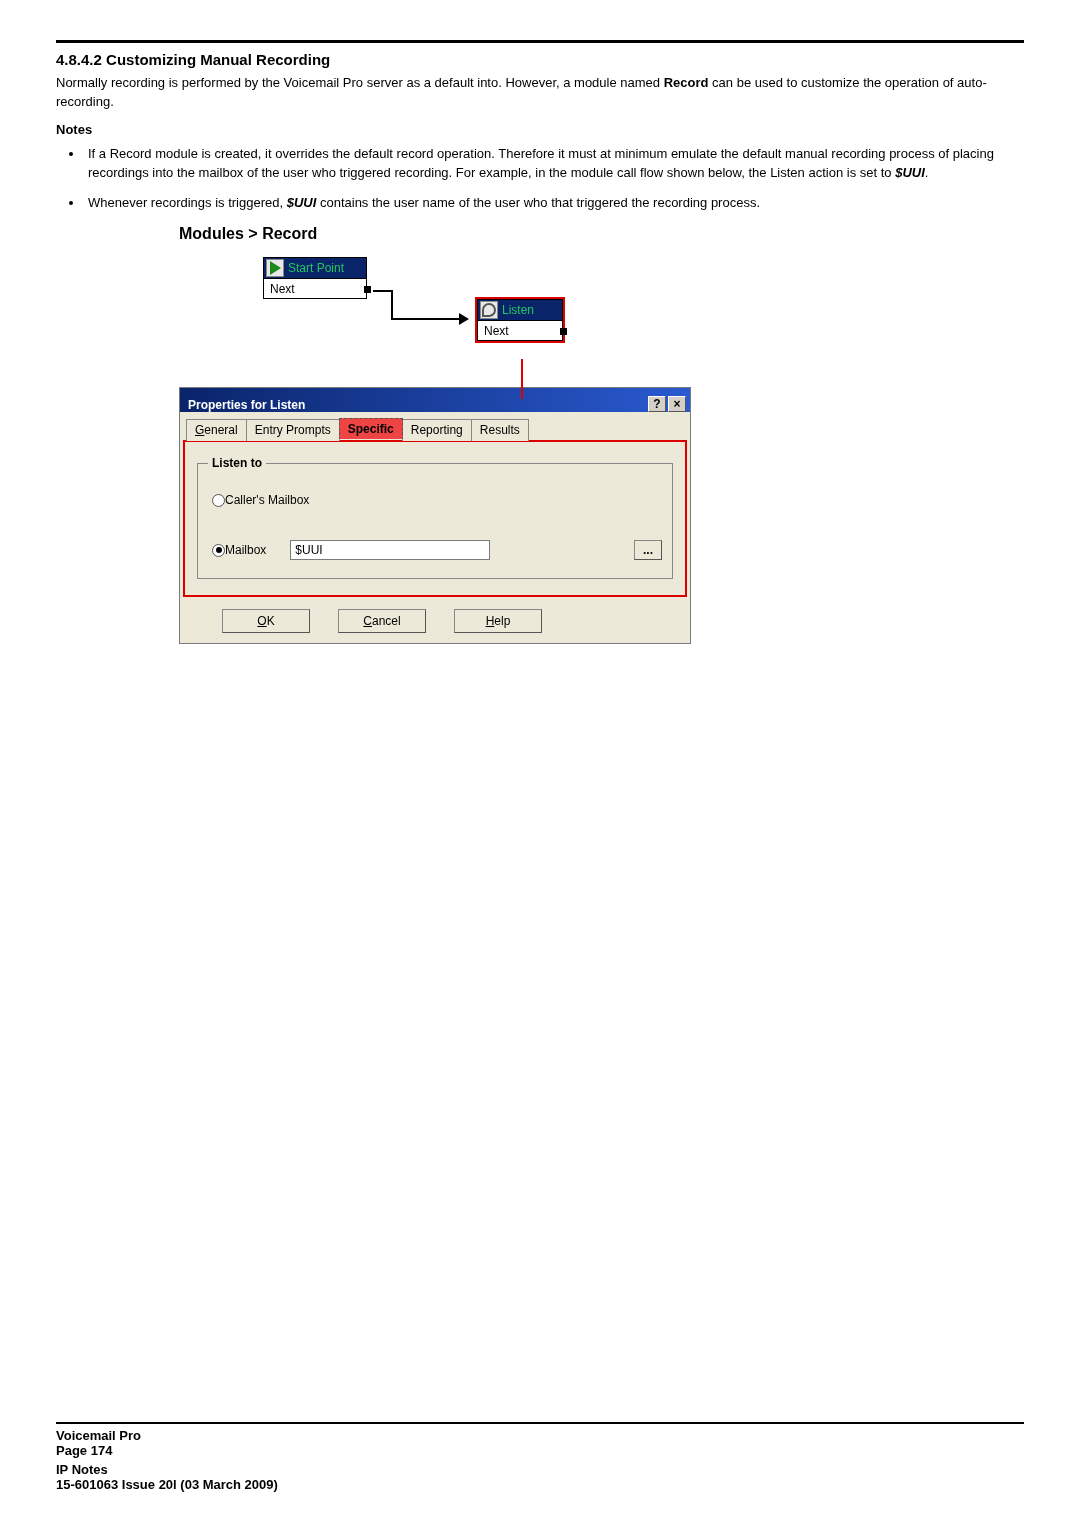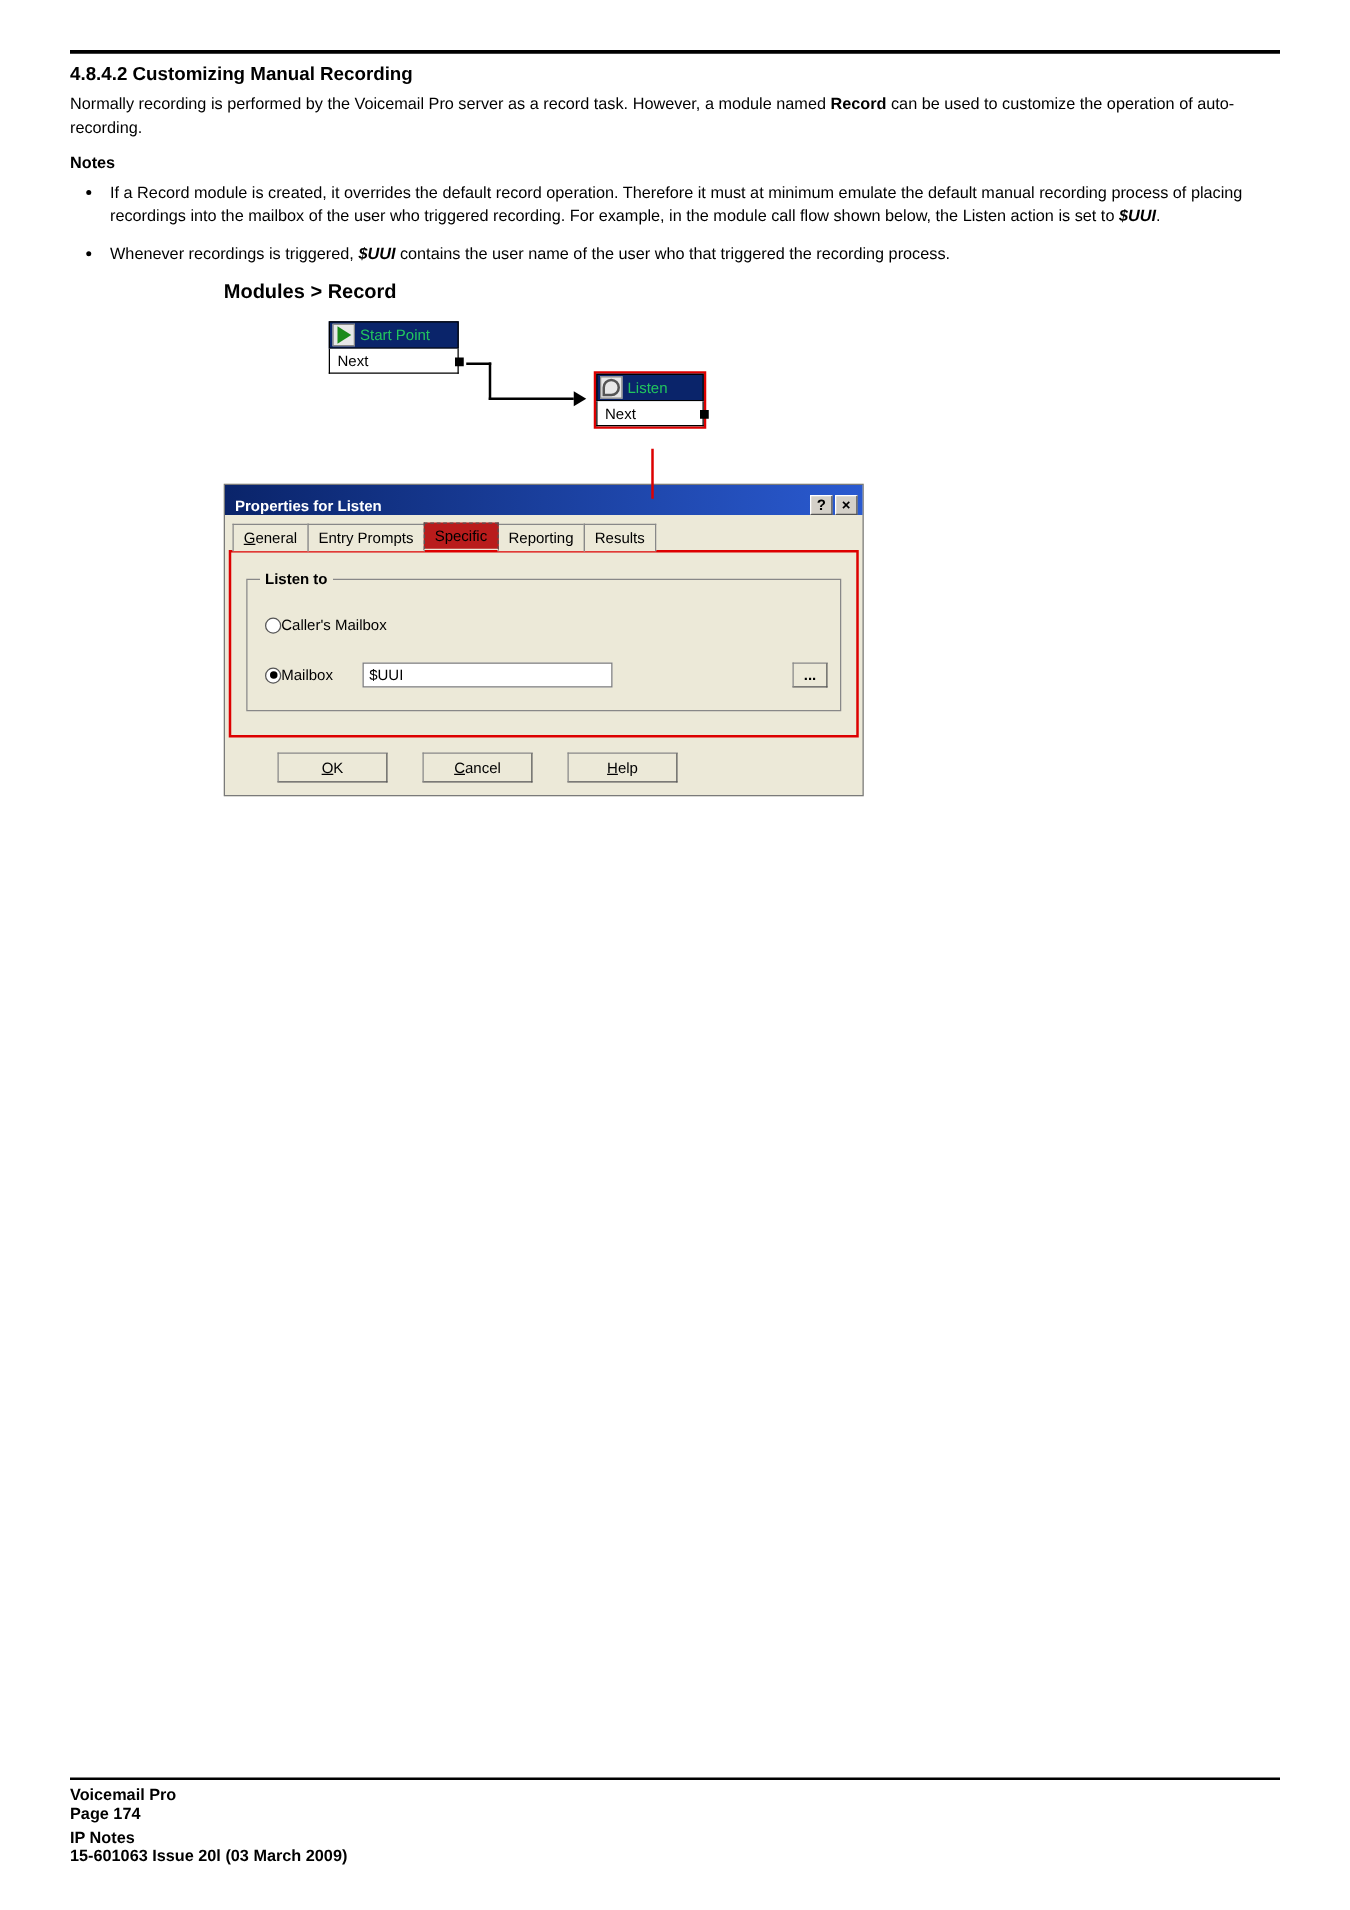--- a/index.html
+++ b/index.html
@@ -185,25 +185,26 @@
     padding: 3px 8px;
     border: 1px solid #888;
     border-bottom: none;
     background: #ece9d8;
     margin-right: -1px;
     cursor:pointer;
     position: relative;
     top: 1px;
   }
   .dlg-tab.active {
-    background: #b91c1c;
+    background: #ef4444;
     border: 1px dashed #555;
     border-bottom: 1px solid #ece9d8;
     top: 0;
     z-index: 2;
+    font-weight: bold;
   }
   .dlg-tab .ul { text-decoration: underline; }
   .dlg-tabpage {
     border: 2px solid #d00;
     border-top: 2px solid #d00;
     margin: 0 3px 6px 3px;
     padding: 14px 10px 16px 10px;
     background: #ece9d8;
     min-height: 150px;
   }
@@ -287,21 +288,21 @@
 
 <div class="page">
   <hr class="hr-thick">
 
   <div class="section-title">
     <span>4.8.4.2</span>
     <span>Customizing Manual Recording</span>
   </div>
 
   <p class="body-text">
-    <span>Normally recording is performed by the Voicemail Pro server as a record task. However, a module named </span><span class="bold">Record</span><span> can be used to customize the operation of auto-recording.</span>
+    <span>Normally recording is performed by the Voicemail Pro server as a default into. However, a module named </span><span class="bold">Record</span><span> can be used to customize the operation of auto-recording.</span>
   </p>
 
   <div class="notes-title">Notes</div>
 
   <ul class="notes">
     <li>
       <span>If a </span><span class="bold">Record</span><span> module is created, it overrides the default record operation. Therefore it must at minimum emulate the default manual recording process of placing recordings into the mailbox of the user who triggered recording. For example, in the module call flow shown below, the Listen action is set to </span><span class="bold-italic uui">$UUI</span><span>.</span>
     </li>
     <li>
       <span>Whenever recordings is triggered, </span><span class="bold-italic uui">$UUI</span><span> contains the user name of the user who that triggered the recording process.</span>
@@ -366,21 +367,21 @@
 
       <div class="dlg-tabpage">
         <fieldset class="listen-to">
           <legend>Listen to</legend>
 
           <div class="radio-row">
             <span class="radio"></span>
             <span>Caller's Mailbox</span>
           </div>
 
-          <div class="radio-row" style="margin-top:12px;">
+          <div class="radio-row" style="margin-top:22px;">
             <span class="radio checked"></span>
             <span>Mailbox</span>
             <input class="textbox" value="$UUI" style="">
             <span class="browse-btn">...</span>
           </div>
         </fieldset>
       </div>
 
       <div class="dlg-buttons">
         <div class="dlg-btn">

